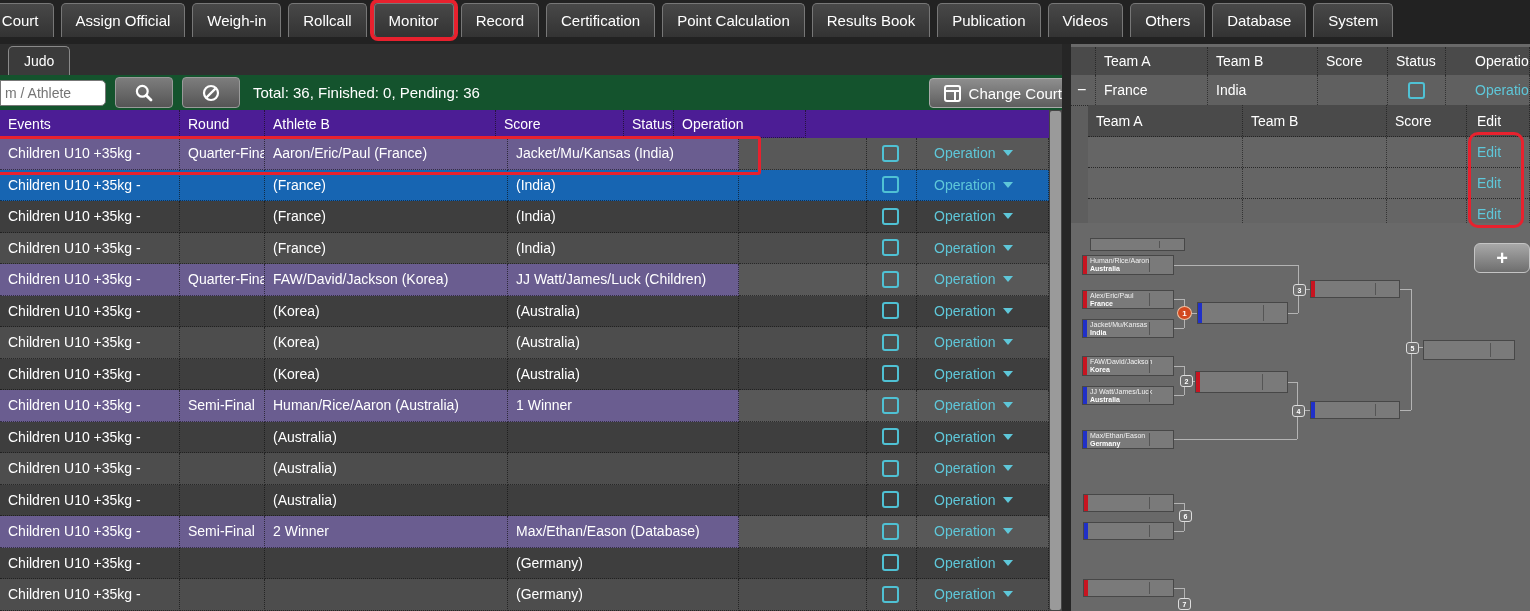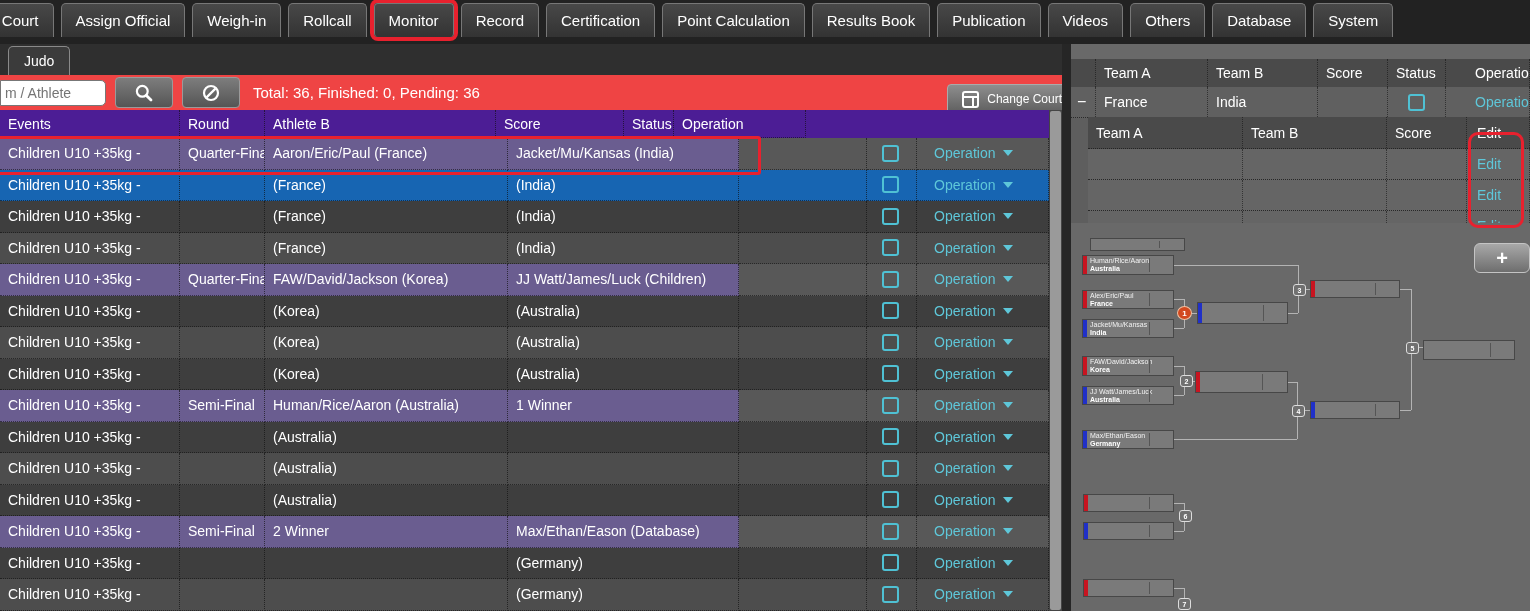--- a/index.html
+++ b/index.html
@@ -11,33 +11,33 @@
   .nav-tab{margin-top:3px;height:33px;line-height:33px;padding:0 14px;margin-right:7px;
        background:linear-gradient(#484848,#333);border:1px solid #777;border-bottom:none;
        border-radius:5px 5px 0 0;font-size:15px;color:#fff;white-space:nowrap;cursor:pointer;}
   .nav-tab.cut{margin-left:-34px;border-radius:0 5px 0 0;}
   .nav-tab.ring{box-shadow:0 0 0 4px #e8212e;border-radius:4px;}
   
   .main{position:absolute;left:0;top:44px;width:1062px;height:567px;background:#2f2f2f;}
   .sport-tab{position:absolute;left:8px;top:2px;height:29px;line-height:29px;padding:0 15px;
        background:#3b3b3b;border:1px solid #8a8a8a;border-bottom:none;border-radius:5px 5px 0 0;
        font-size:14px;cursor:pointer;}
-  .toolbar{position:absolute;left:0;top:31px;width:1081px;height:35px;background:#ef4444;
+  .toolbar{position:absolute;left:0;top:31px;width:1081px;height:35px;background:#14532d;
        display:flex;align-items:center;}
   .search-input{width:96px;height:24px;border:1px solid #777;border-radius:0 5px 5px 0;
        background:#fff;color:#8f8f8f;font-size:14px;padding:0 4px;outline:none;
        font-family:"Liberation Sans",sans-serif;}
   .tbtn{width:56px;height:29px;margin-left:9px;background:linear-gradient(#7d7d7d,#555);
        border:1px solid #9a9a9a;border-radius:4px;display:flex;align-items:center;
        justify-content:center;cursor:pointer;}
   .tbtn:first-of-type{margin-left:9px;}
   .summary{margin-left:13px;font-size:15px;}
-  .change-court{position:absolute;right:4px;top:9px;height:28px;padding:0 14px;
+  .change-court{position:absolute;right:4px;top:3px;height:28px;padding:0 14px;
        background:linear-gradient(#8e8e8e,#5e5e5e);border:1px solid #aaa;border-radius:4px;
-       display:flex;align-items:center;gap:8px;font-size:12px;cursor:pointer;}
+       display:flex;align-items:center;gap:8px;font-size:15px;cursor:pointer;}
   .cc-icon{position:relative;width:13px;height:13px;border:2px solid #fff;border-radius:3px;}
   .cc-icon:before{content:"";position:absolute;left:0;right:0;top:3px;height:2px;background:#fff;}
   .cc-icon:after{content:"";position:absolute;top:3px;bottom:0;right:3px;width:2px;background:#fff;}
   
   .table{position:absolute;left:0;top:66px;width:1049px;}
   .thead{display:flex;height:28px;background:#4c1d95;}
   .thead .cell{font-size:14px;color:#fff;}
   .trow{display:flex;height:31.5px;cursor:pointer;}
   .cell{box-sizing:border-box;display:flex;align-items:center;padding-left:8px;font-size:14px;
         border-right:1px dotted rgba(15,15,15,.65);border-bottom:1px dotted rgba(10,10,10,.55);
@@ -52,21 +52,21 @@
   .checkbox{width:13px;height:13px;border:2px solid #4fc1d4;border-radius:3px;cursor:pointer;}
   .op-label{color:#5ec7d9;cursor:pointer;}
   .op-arrow{width:0;height:0;margin-left:8px;border-left:5px solid transparent;
         border-right:5px solid transparent;border-top:6px solid #5ec7d9;cursor:pointer;}
   
   .vscroll{position:absolute;left:1049px;top:66px;width:13px;height:501px;background:#454545;}
   .vscroll .thumb{position:absolute;left:1px;top:1px;width:11px;height:499px;background:#9a9a9a;
         border-radius:2px;cursor:pointer;}
   
   .rpanel{position:absolute;left:1071px;top:44px;width:459px;height:567px;background:#696969;overflow:hidden;}
-  .rtop{position:absolute;left:0;top:15px;width:459px;height:179px;background:#5e5e5e;}
+  .rtop{position:absolute;left:0;top:3px;width:459px;height:179px;background:#5e5e5e;}
   .rhead{display:flex;height:28px;background:#4a4a4a;}
   .rcell{box-sizing:border-box;display:flex;align-items:center;padding-left:8px;font-size:14px;
         border-right:1px dotted rgba(20,20,20,.6);white-space:nowrap;overflow:hidden;}
   .rc-exp{width:25px;padding-left:6px;}.rc-a{width:112px;}.rc-b{width:110px;}
   .rc-score{width:70px;}.rc-status{width:58px;padding-left:20px;}.rc-op{width:84px;padding-left:29px;}
   .rrow{display:flex;height:30px;background:#606060;border-bottom:1px dotted rgba(20,20,20,.7);}
   .expander{font-size:16px;color:#fff;cursor:pointer;line-height:1;}
   
   .ntable{position:absolute;left:17px;top:58px;width:442px;}
   .nhead{display:flex;height:31px;background:#4a4a4a;border-bottom:1px dotted rgba(20,20,20,.7);}

